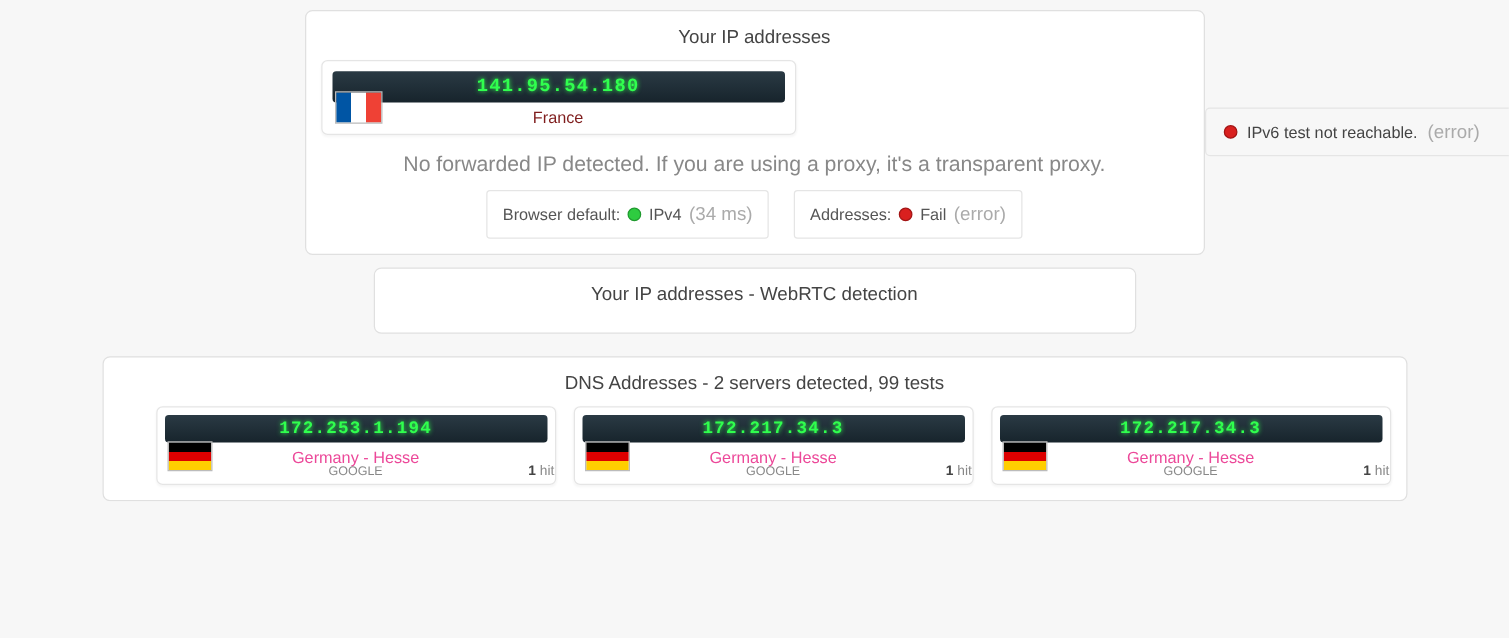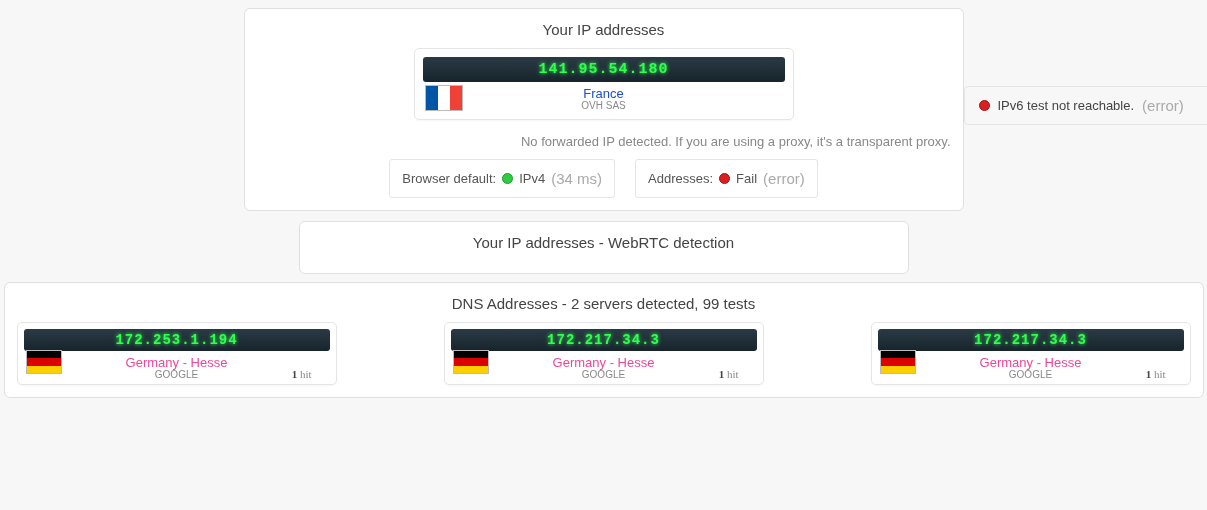--- a/index.html
+++ b/index.html
@@ -27,21 +27,20 @@
     margin: 4px 0 10px 0;
   }
   .ip-panel {
     width: 720px;
     margin-top: 8px;
     position: relative;
   }
   .ip-row {
     display: flex;
     align-items: center;
-    justify-content: center;
     gap: 30px;
   }
   .ip-card {
     border: 1px solid #e5e5e5;
     border-radius: 5px;
     padding: 8px 8px 6px 8px;
     width: 380px;
     box-shadow: 0 1px 2px rgba(0,0,0,0.04);
     text-align: center;
     position: relative;
@@ -54,21 +53,21 @@
     letter-spacing: 1px;
     font-size: 15px;
     font-weight: bold;
     border-radius: 3px;
     padding: 4px 0;
     margin-bottom: 4px;
     text-shadow: 0 0 4px #30ff4e;
   }
   .ip-card .country {
     font-size: 13px;
-    color: #1d4ed8;
+    color: #7f1d1d;
     margin-top: 2px;
   }
   .ip-card .isp {
     font-size: 10px;
     color: #888;
     margin-top: -1px;
     margin-bottom: 2px;
   }
   .flag {
     width: 38px;
@@ -81,23 +80,22 @@
     bottom: 8px;
   }
   .flag-fr {
     background: linear-gradient(to right, #0055A4 0 33.3%, #fff 33.3% 66.6%, #EF4135 66.6% 100%);
   }
   .flag-de {
     background: linear-gradient(to bottom, #000 0 33.3%, #DD0000 33.3% 66.6%, #FFCE00 66.6% 100%);
   }
   .muted {
     color: #888;
-    font-size: 13px;
+    font-size: 17px;
     margin: 14px 0 6px 0;
-    text-align: right;
   }
   .ipv6-box {
     border: 1px solid #e5e5e5;
     border-radius: 4px;
     padding: 10px 14px;
     display: inline-flex;
     align-items: center;
     gap: 8px;
     width: 260px;
     justify-content: flex-start;
@@ -142,48 +140,47 @@
     color: #888;
     font-size: 12.5px;
     margin: 8px 0 6px 0;
   }
   a.leak-link {
     color: #2d5fd6;
     text-decoration: underline;
   }
 
   .dns-panel {
-    width: 1200px;
-    margin-top: 8px;
+    width: 1044px;
+    margin-top: 18px;
   }
   .dns-cards {
     display: flex;
     gap: 14px;
-    justify-content: space-between;
+    justify-content: flex-end;
     margin-top: 8px;
   }
   .dns-card {
     border: 1px solid #e5e5e5;
     border-radius: 5px;
     width: 320px;
     padding: 6px 6px 4px 6px;
     position: relative;
     text-align: center;
     box-shadow: 0 1px 2px rgba(0,0,0,0.04);
   }
   .dns-card .ip-bar { font-size: 14px; padding: 3px 0; }
   .dns-card .country { font-size: 13px; color: #ec4899; }
   .dns-card .isp { font-size: 10px; color: #888; margin-top: -1px; }
   .dns-card .hits {
     position: absolute;
-    right: 24px;
+    right: 0;
     bottom: 4px;
     font-size: 11px;
     color: #888;
-    font-family: Liberation Serif, serif;
   }
   .dns-card .hits b { color: #444; }
   .dns-card .flag {
     left: 8px;
     bottom: 10px;
     width: 36px;
     height: 24px;
   }
   .dns-muted {
     color: #888;
@@ -203,21 +200,20 @@
 
 <div class="top-wrap">
   <div class="panel ip-panel">
     <div class="panel-title">Your IP addresses</div>
 
     <div class="ip-row">
       <div class="ip-card">
         <div class="ip-bar">141.95.54.180</div>
         <span class="flag flag-fr"></span>
         <div class="country">France</div>
-        <div class="isp">OVH SAS</div>
       </div>
     </div>
 
     <div class="muted">No forwarded IP detected. If you are using a proxy, it's a transparent proxy.</div>
 
     <div class="status-row">
       <div class="status-box">
         <span>Browser default:</span>
         <span class="dot green"></span>
         <span>IPv4</span>

